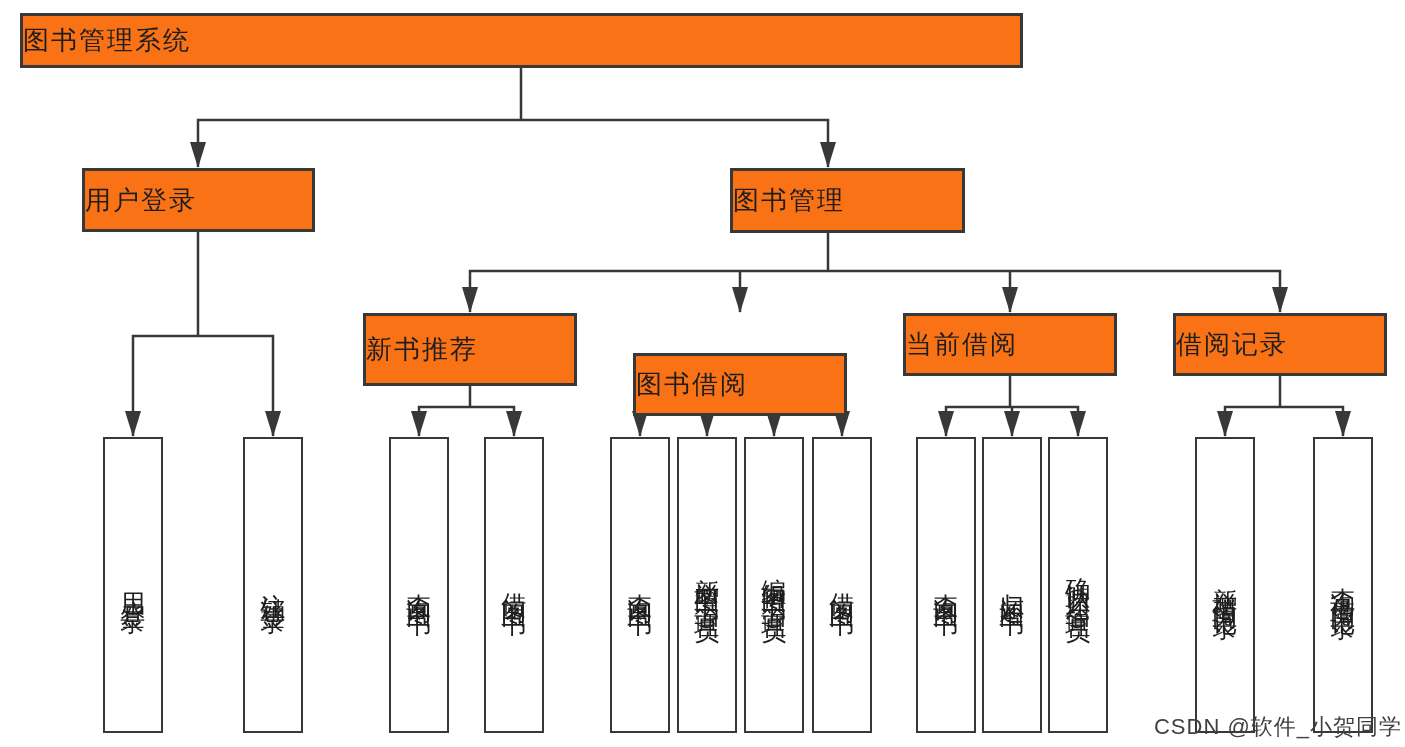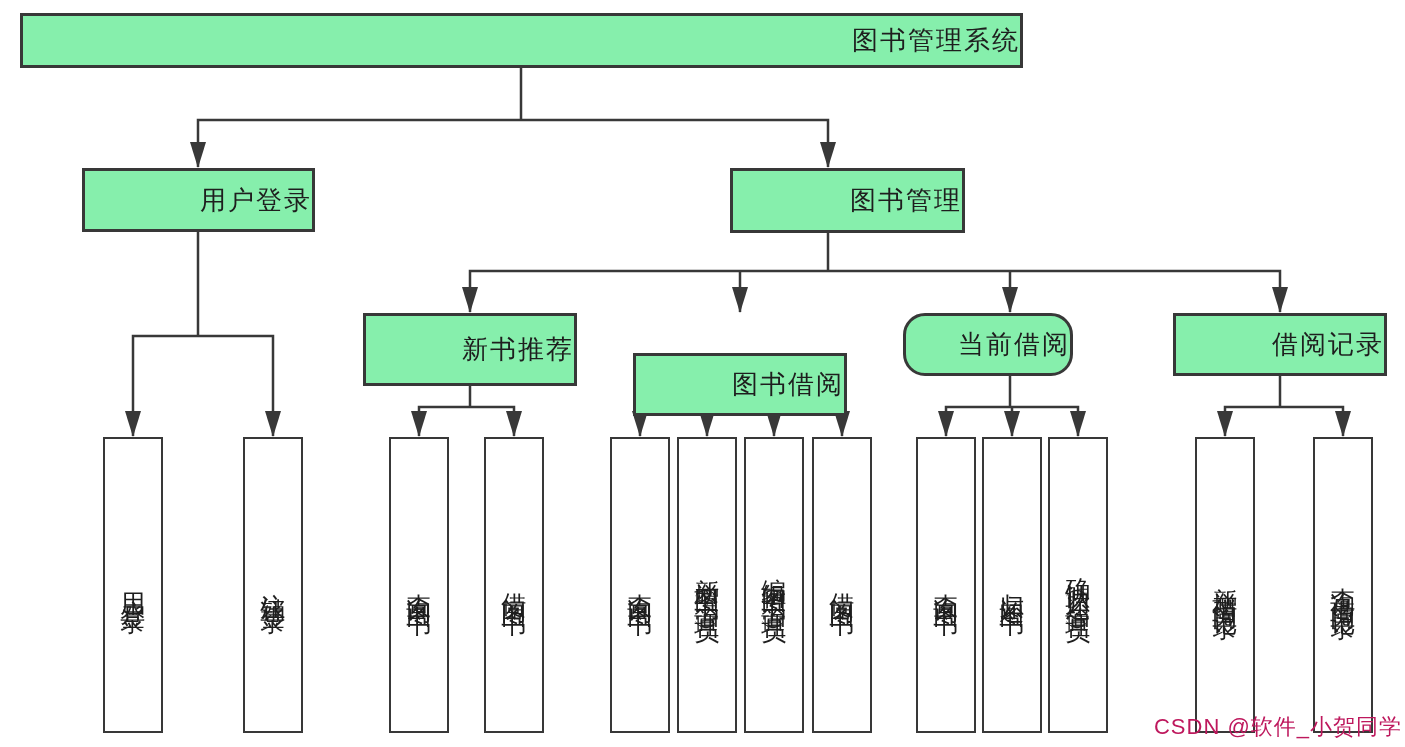--- a/index.html
+++ b/index.html
@@ -9,23 +9,23 @@
     font-family: "Liberation Sans", sans-serif;
     position: relative;
     overflow: hidden;
   }
   .canvas { position: absolute; left: 0; top: 0; width: 1405px; height: 747px; }
   svg.connectors { position: absolute; left: 0; top: 0; width: 1405px; height: 747px; }
   svg.connectors path { stroke: #383838; stroke-width: 2.5; fill: none; }
   svg.connectors polygon { fill: #383838; stroke: none; }
   .node {
     position: absolute;
-    background: #86efac;
+    background: #f97316;
     border: 3px solid #383838;
-    display: flex; align-items: center; justify-content: flex-end;
+    display: flex; align-items: center; justify-content: flex-start;
     color: #1e1e1e;
     font-size: 26px;
     letter-spacing: 2px;
     white-space: nowrap;
   }
   .leaf {
     position: absolute;
     top: 437px; width: 60px; height: 296px;
     background: #ffffff;
     border: 2.5px solid #383838;
@@ -36,21 +36,21 @@
     writing-mode: vertical-rl;
     text-orientation: mixed;
     font-size: 25px;
     line-height: 1.05;
     letter-spacing: 6px;
   }
   .watermark {
     position: absolute;
     right: 3px; bottom: 5px;
     font-size: 22px;
-    color: #be185d;
+    color: #404040;
     letter-spacing: 1px;
     z-index: 5;
     white-space: nowrap;
     text-align: right;
   }
 </style>
 </head>
 <body>
 
 <div class="canvas">
@@ -97,21 +97,21 @@
   <div class="node" style="left:711px; top:168px; width:235px; height:65px;margin-left:19px;">
     <span>图书管理</span>
   </div>
 
   <div class="node" style="left:363px; top:313px; width:214px; height:73px;">
     <span>新书推荐</span>
   </div>
   <div class="node" style="left:633px; top:313px; width:214px; height:63px;margin-top:40px;">
     <span>图书借阅</span>
   </div>
-  <div class="node" style="left:903px; top:313px; width:170px; height:63px;border-radius:22px;">
+  <div class="node" style="left:903px; top:313px; width:214px; height:63px;">
     <span>当前借阅</span>
   </div>
   <div class="node" style="left:1173px; top:313px; width:214px; height:63px;">
     <span>借阅记录</span>
   </div>
 
   <div class="leaf" style="left:103px;">
     <span class="vtext">用户登录</span>
   </div>
   <div class="leaf" style="left:243px;">

